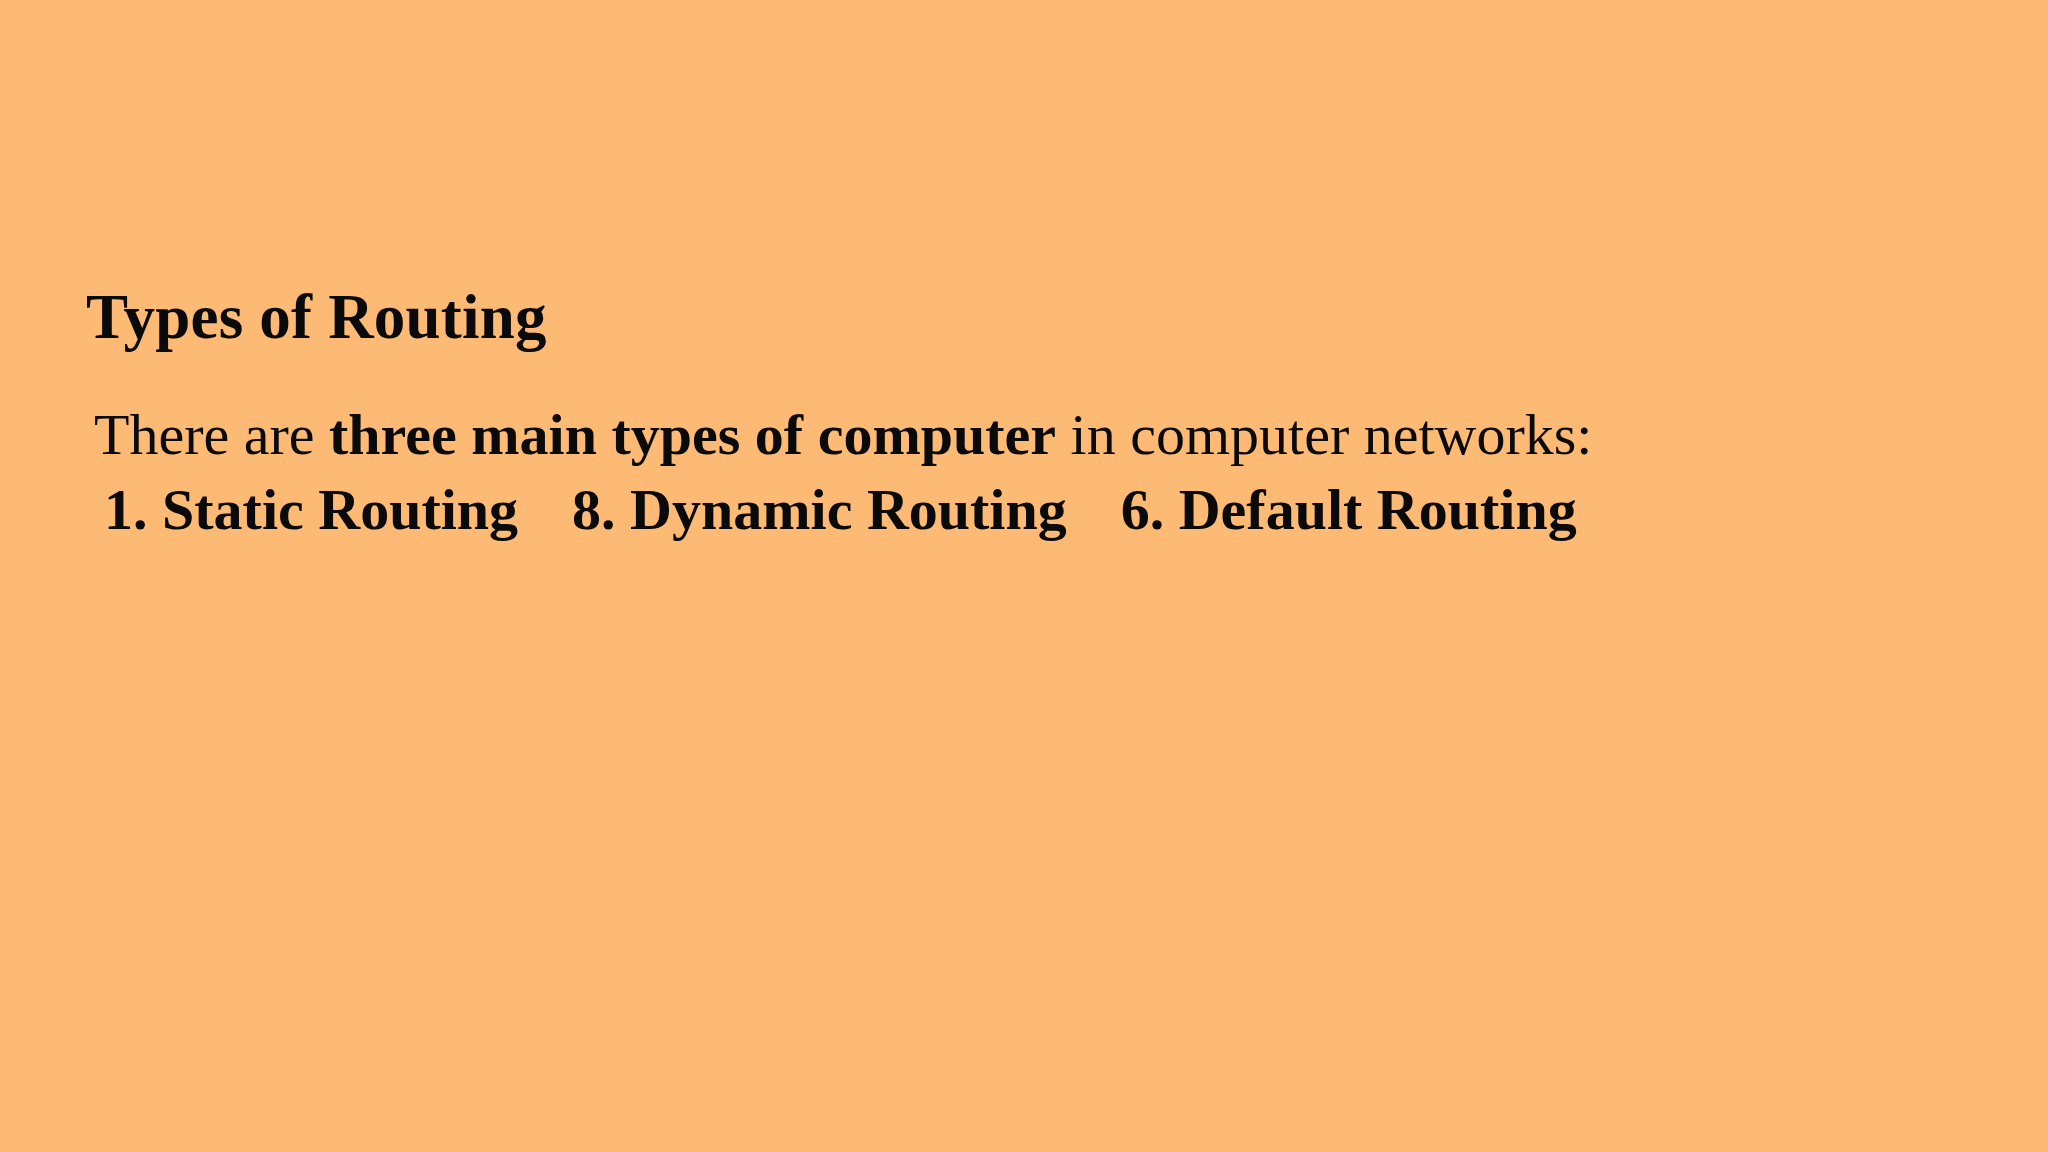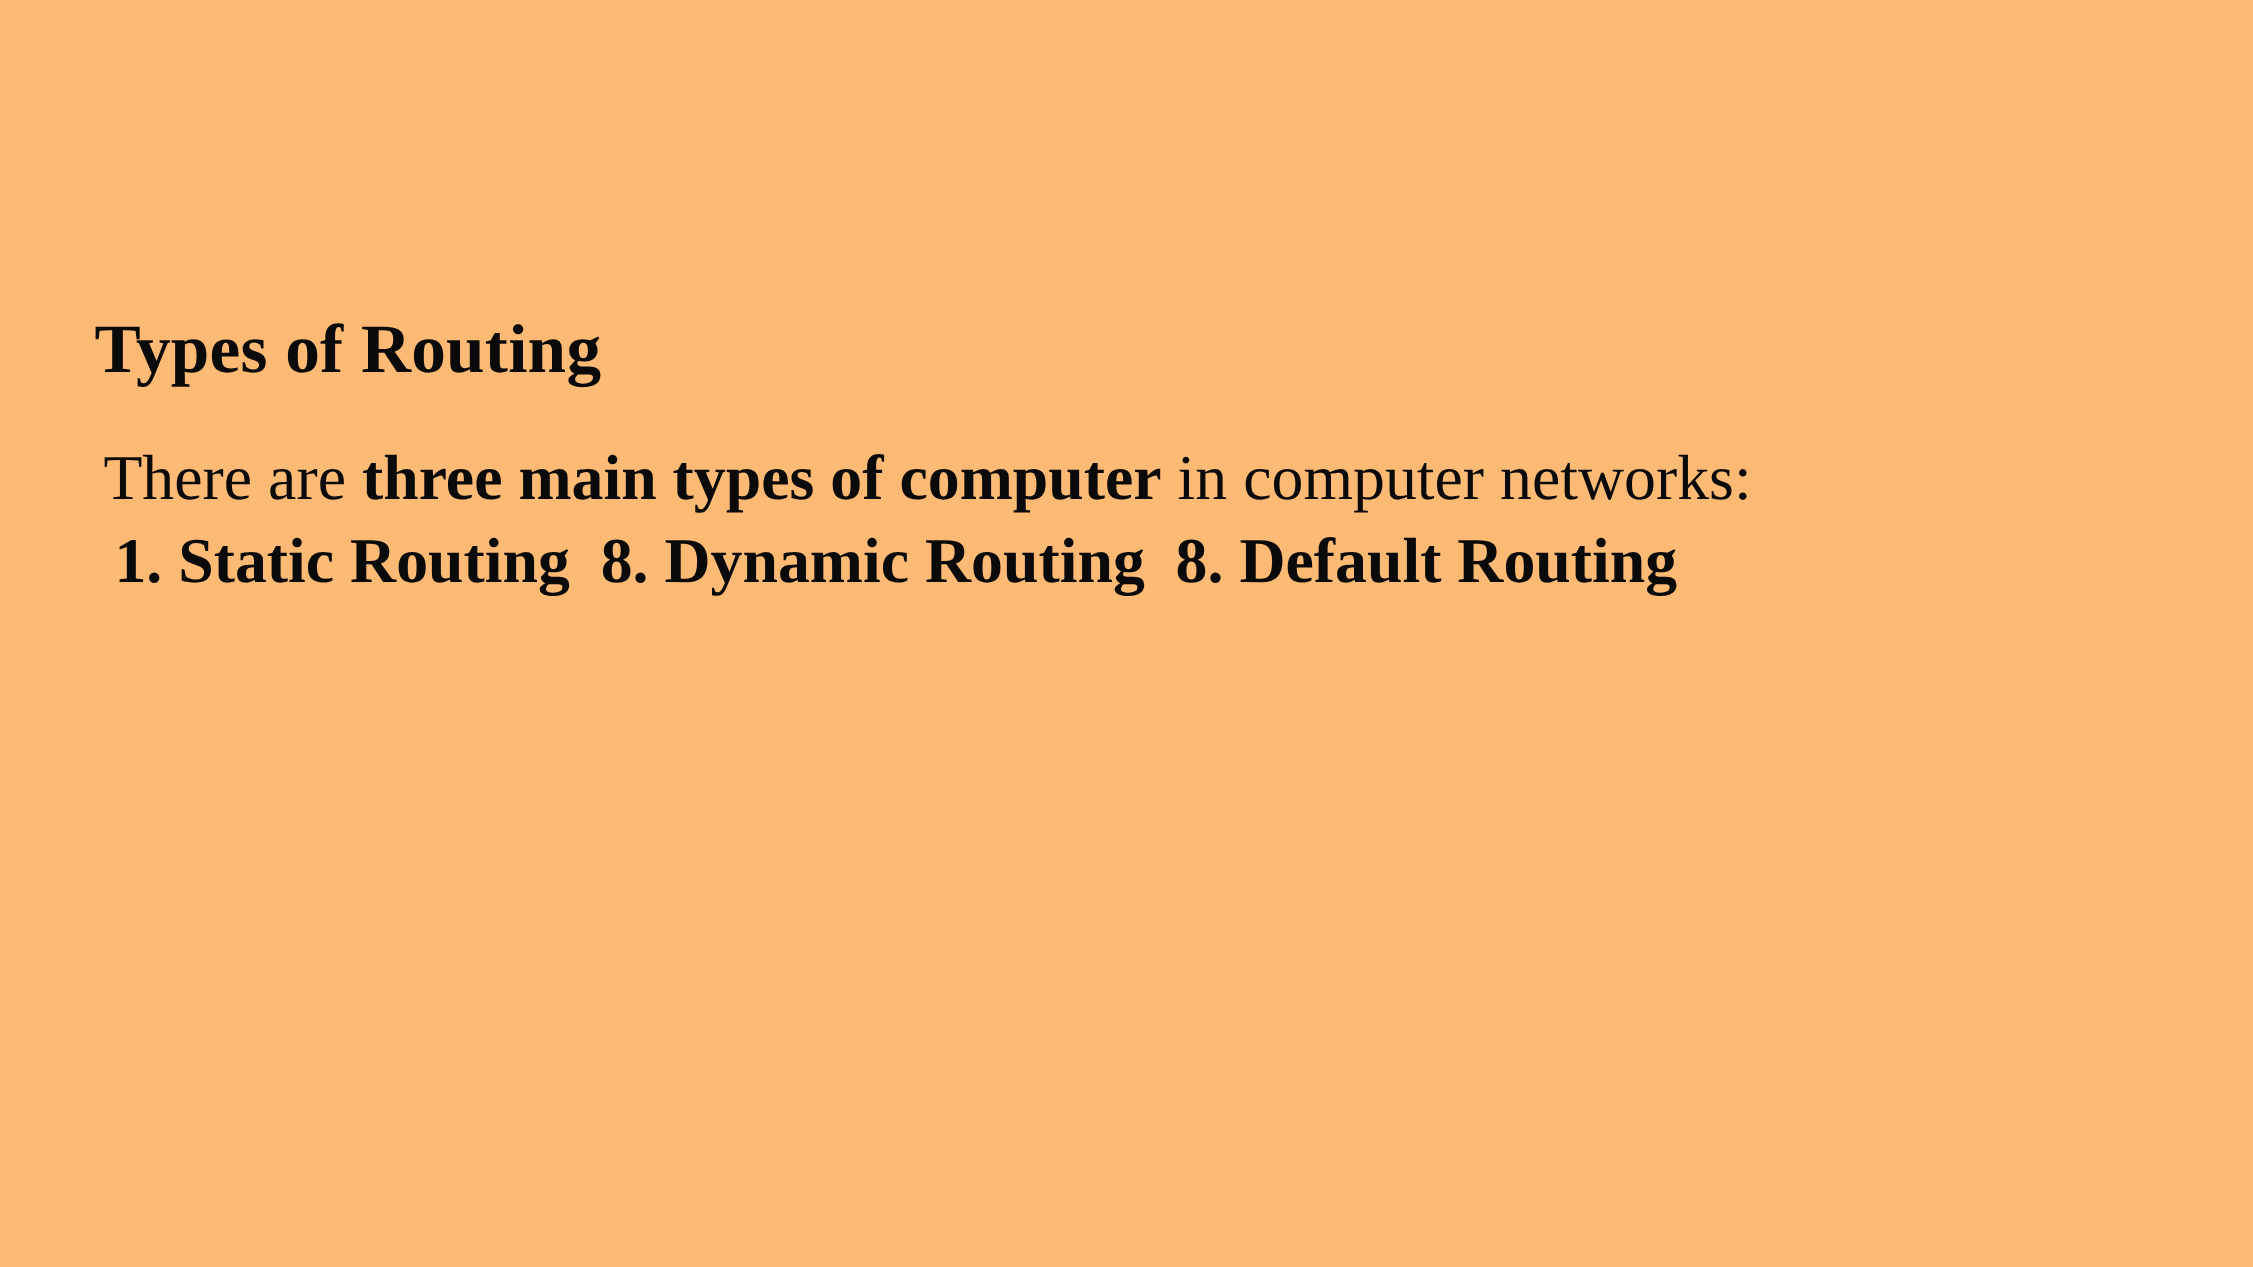--- a/index.html
+++ b/index.html
@@ -47,31 +47,31 @@
   .routing-types-line {
     position: absolute;
     left: 104px;
     top: 481px;
     margin: 0;
     font-size: 58px;
     font-weight: bold;
     line-height: 1;
     white-space: nowrap;
     display: flex;
-    gap: 28px;
+    gap: 54px;
   }
 </style>
 </head>
 <body>
 
 <div class="page">
 
   <h1 class="page-title">Types of Routing</h1>
 
   <p class="intro-paragraph"><span>There are </span><span class="bold-segment">three main types of computer</span><span> in computer networks:</span></p>
 
   <p class="routing-types-line">
       <span class="type-item">1. Static Routing</span>
       <span class="type-item">8. Dynamic Routing</span>
-      <span class="type-item">8. Default Routing</span>
+      <span class="type-item">6. Default Routing</span>
     </p>
 
 </div>
 
 </body></html>

